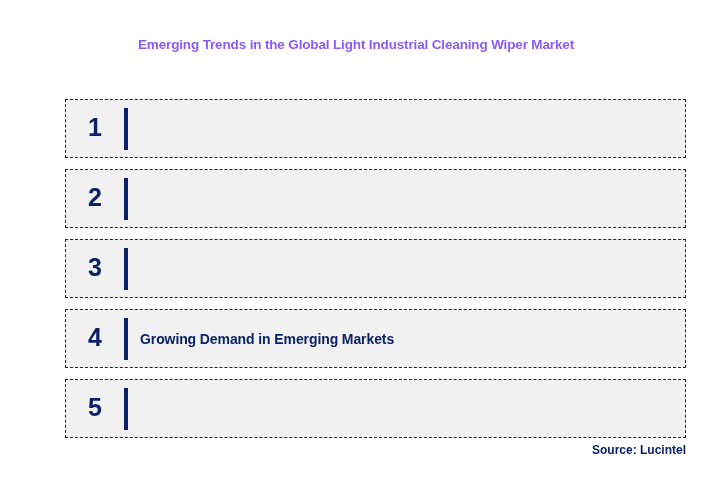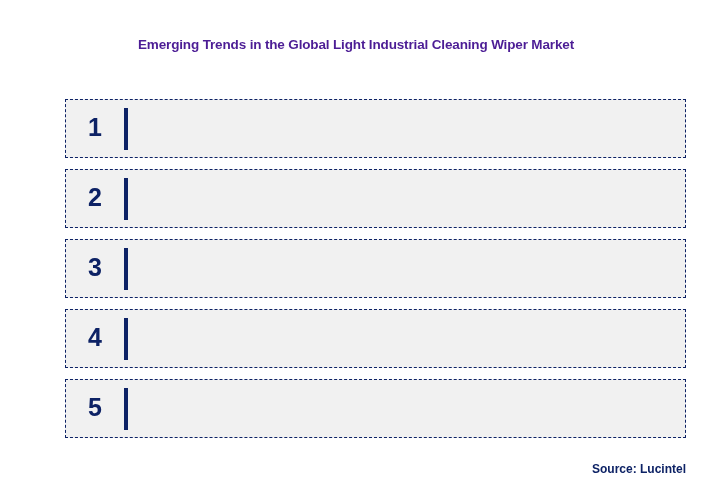--- a/index.html
+++ b/index.html
@@ -24,21 +24,21 @@
 
   
   #chart-title {
     position: absolute;
     left: 0;
     right: 0;
     top: 37px;
     text-align: center;
     font-size: 13.5px;
     font-weight: bold;
-    color: #4c1d95;
+    color: #8b5cf6;
     letter-spacing: -0.15px;
     white-space: nowrap;
   }
 
   
   #trend-list {
     position: absolute;
     left: 65px;
     top: 99px;
     width: 621px;
@@ -81,21 +81,21 @@
     font-weight: bold;
     color: #0d2265;
     letter-spacing: -0.1px;
     white-space: nowrap;
   }
 
   
   #source-note {
     position: absolute;
     right: 26px;
-    top: 462px;
+    top: 443px;
     font-size: 12px;
     font-weight: bold;
     color: #0d2265;
     text-align: right;
     white-space: nowrap;
   }
 </style>
 </head>
 <body>
 
@@ -116,20 +116,21 @@
     </div>
 
     <div class="trend-row">
       <div class="trend-number">3</div>
       <div class="trend-divider"></div>
     </div>
 
     <div class="trend-row">
       <div class="trend-number">4</div>
       <div class="trend-divider"></div>
+      <div class="trend-label">Growing Demand in Emerging Markets</div>
     </div>
 
     <div class="trend-row">
       <div class="trend-number">5</div>
       <div class="trend-divider"></div>
     </div>
 
   </div>
 
   <div id="source-note">Source: Lucintel</div>

